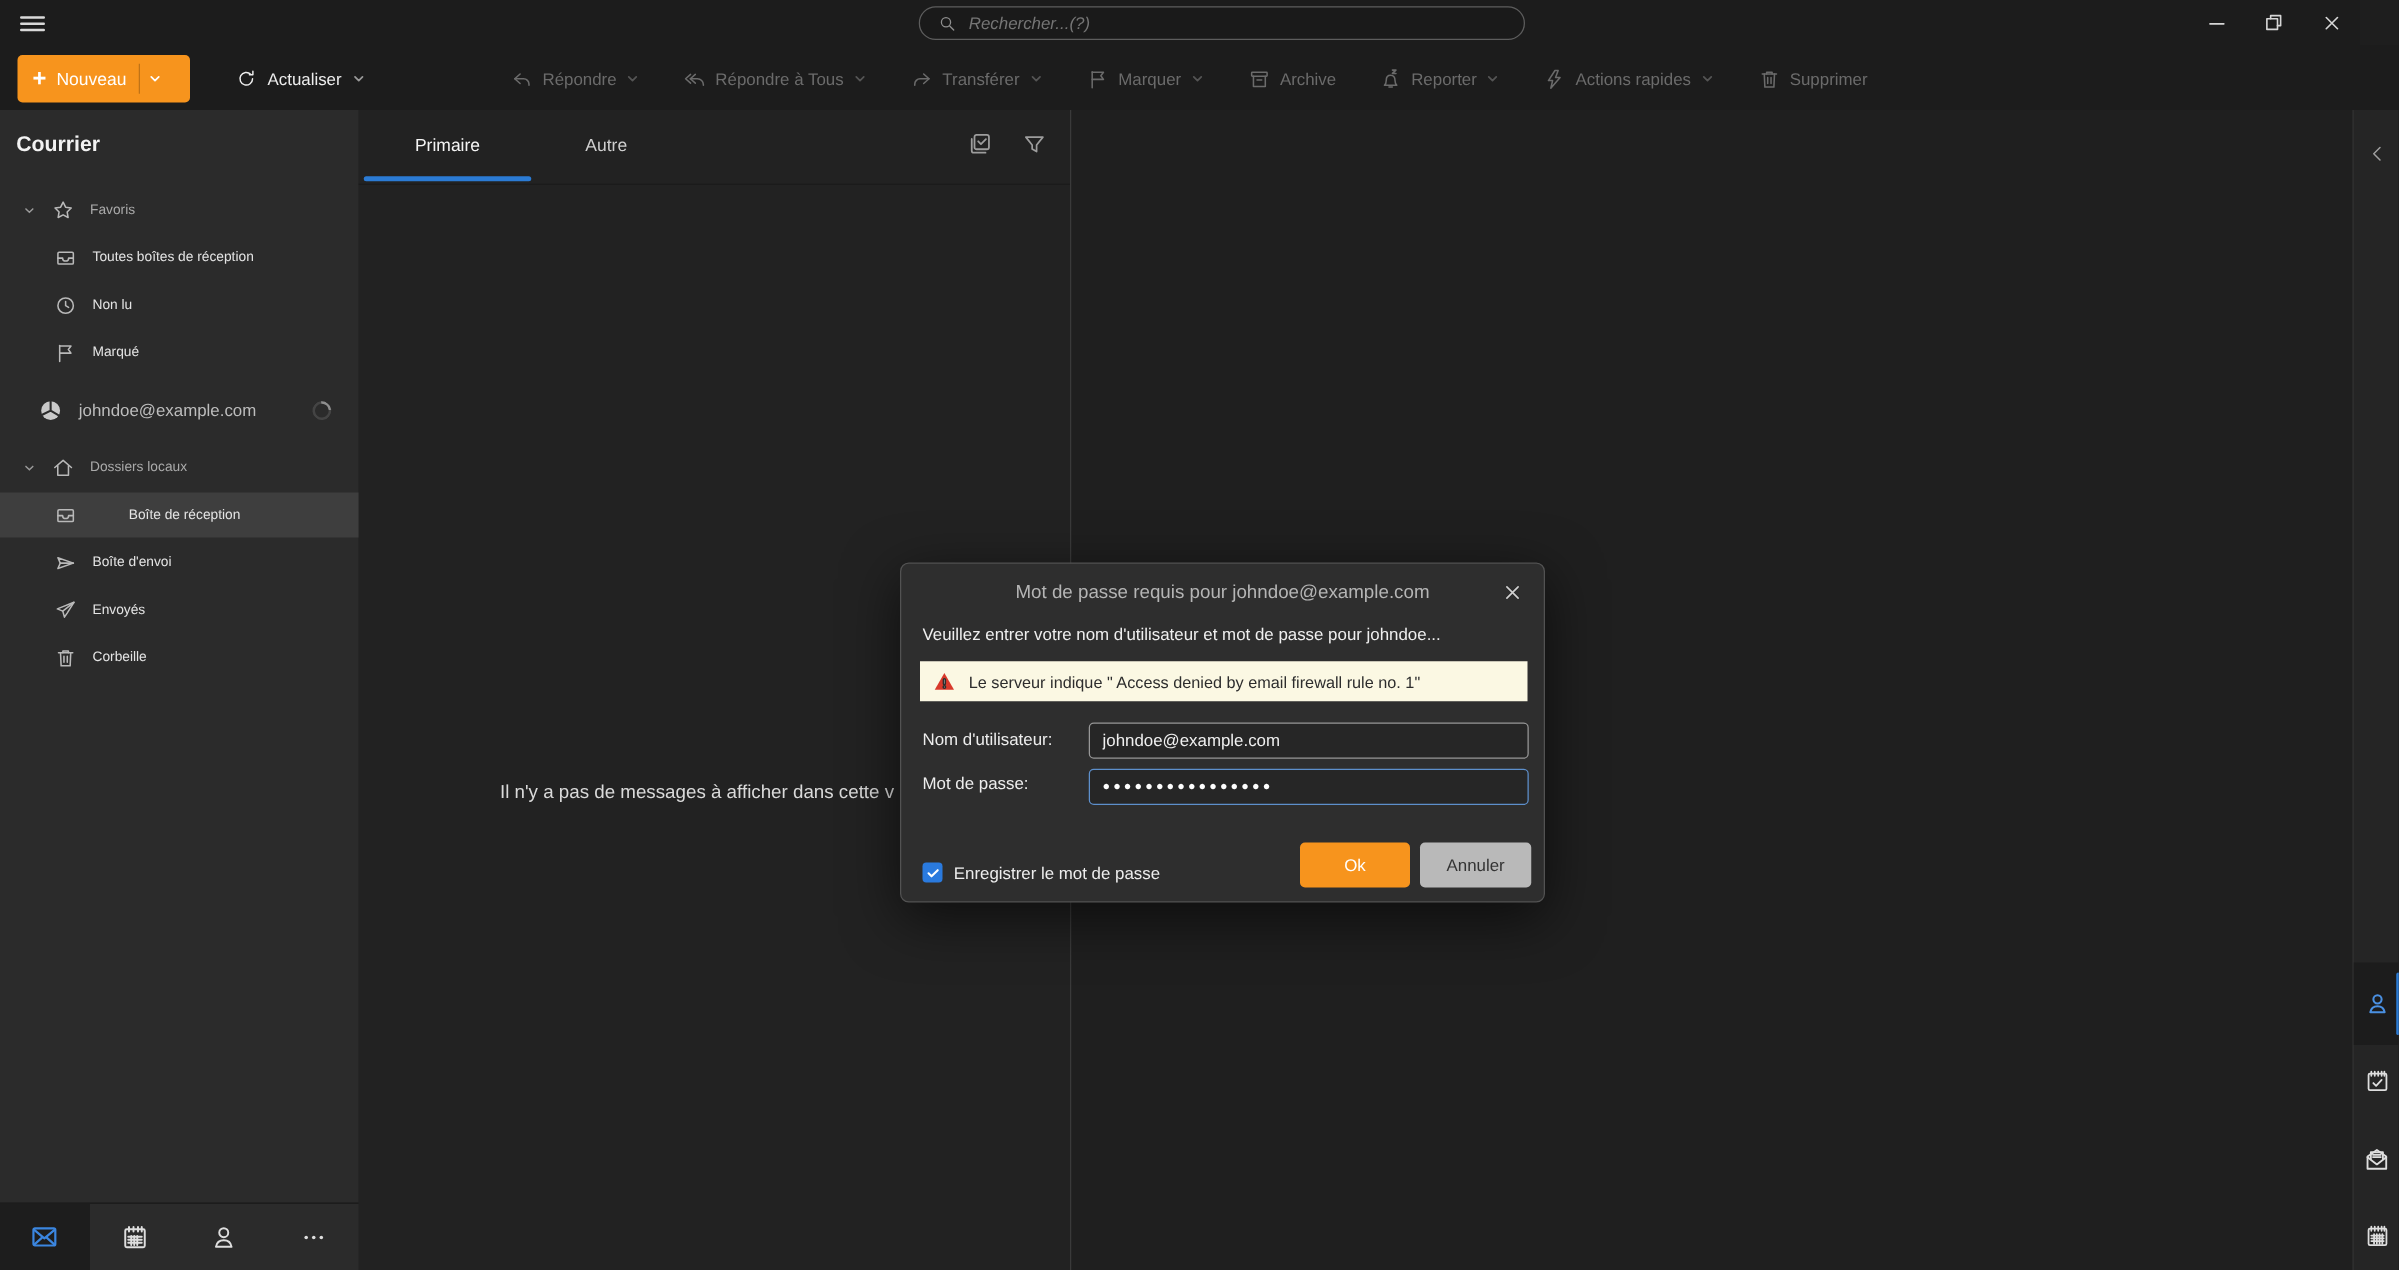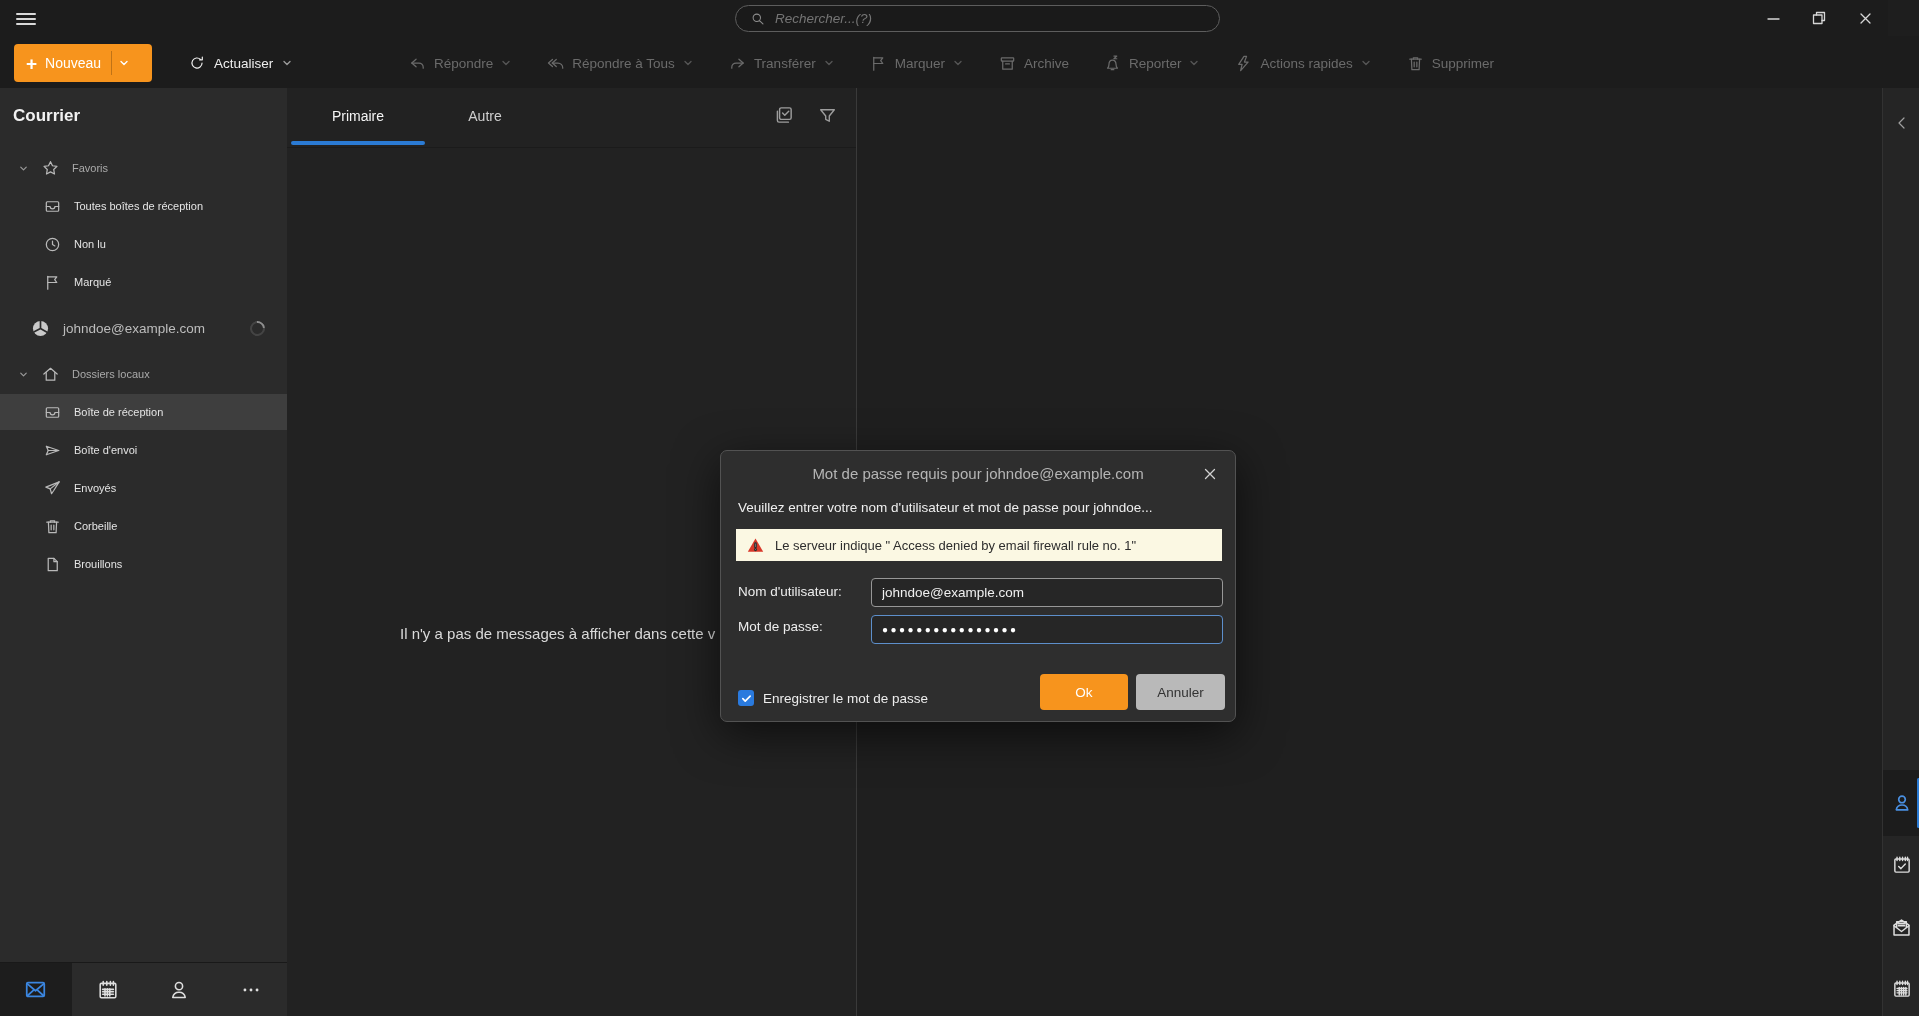--- a/index.html
+++ b/index.html
@@ -30,21 +30,21 @@
     gap:8px; color:#ededed; font-size:13.5px; padding:0 10px; cursor:pointer; border-radius:4px; }
   .tb-actions { position:absolute; left:408px; top:8px; height:38px; display:flex; align-items:center; gap:34px; }
   .tb-item { display:flex; align-items:center; gap:7px; color:#6b6b6b; font-size:13.5px; }
   .tb-item .chev { color:#555; }
   .chev svg { stroke-width:1.4; }
 
   
   .sidebar { position:absolute; left:0; top:88px; width:287px; height:928px; background:#2b2b2b; }
   .sb-title { position:absolute; left:13px; top:18px; font-size:17px; font-weight:bold; color:#f2f2f2; }
   .sb-row { position:absolute; left:0; width:287px; height:36px; display:flex; align-items:center; cursor:pointer; }
-  .sb-row.selected { background:#3e3e3e; }
+  .sb-row.selected { background:#3e3e3e;gap:29px; }
   .sb-row .twisty { width:14px; margin-left:16px; color:#9a9a9a; }
   .sb-row .sb-ico { width:20px; margin-left:42px; color:#b9b9b9; }
   .sb-row.section .sb-ico { margin-left:10px; }
   .sb-row .lbl { margin-left:12px; font-size:11px; color:#e4e4e4; white-space:nowrap; }
   .sb-row.section .lbl { color:#aaaaaa; }
   .sb-row.account .lbl { color:#bdbdbd; font-size:13.5px; }
   .spinner { position:absolute; right:22px; width:15px; height:15px; border-radius:50%;
     border:2.5px solid rgba(255,255,255,.12); border-top-color:#8f8f8f; transform:rotate(40deg); }
 
   .bottomnav { position:absolute; left:0; bottom:0; width:287px; height:54px; background:#2b2b2b;
@@ -385,29 +385,20 @@
     </div>
     <div class="sb-row" style="top:382px;">
       <span class="ico sb-ico">
           <svg width="19" height="19" viewBox="0 0 20 20">
             <path d="M17 3 3 8.5l4.6 1.9L9 15.5l2.3-3.4 5.7-9.1z"></path>
             <path d="M17 3 7.6 10.4"></path>
           </svg>
         </span>
       <span class="lbl">Envoyés</span>
     </div>
-    <div class="sb-row" style="top:458px;">
-      <span class="ico sb-ico">
-          <svg width="19" height="19" viewBox="0 0 20 20">
-            <path d="M5.5 3.5h6L15 7v9.5H5.5z"></path>
-            <path d="M11.5 3.5V7H15"></path>
-          </svg>
-        </span>
-      <span class="lbl">Brouillons</span>
-    </div>
 
     <div class="bottomnav">
       <div class="bn-tile active">
         <span class="ico">
             <svg width="25" height="25" viewBox="0 0 20 20" style="stroke-width:1.4">
               <rect x="3" y="4.5" width="14" height="11" rx="1"></rect>
               <path d="m3.5 5.5 6.5 5.5 6.5-5.5"></path>
               <path d="m3.5 15 5-4.5M16.5 15l-5-4.5"></path>
             </svg>
           </span>

